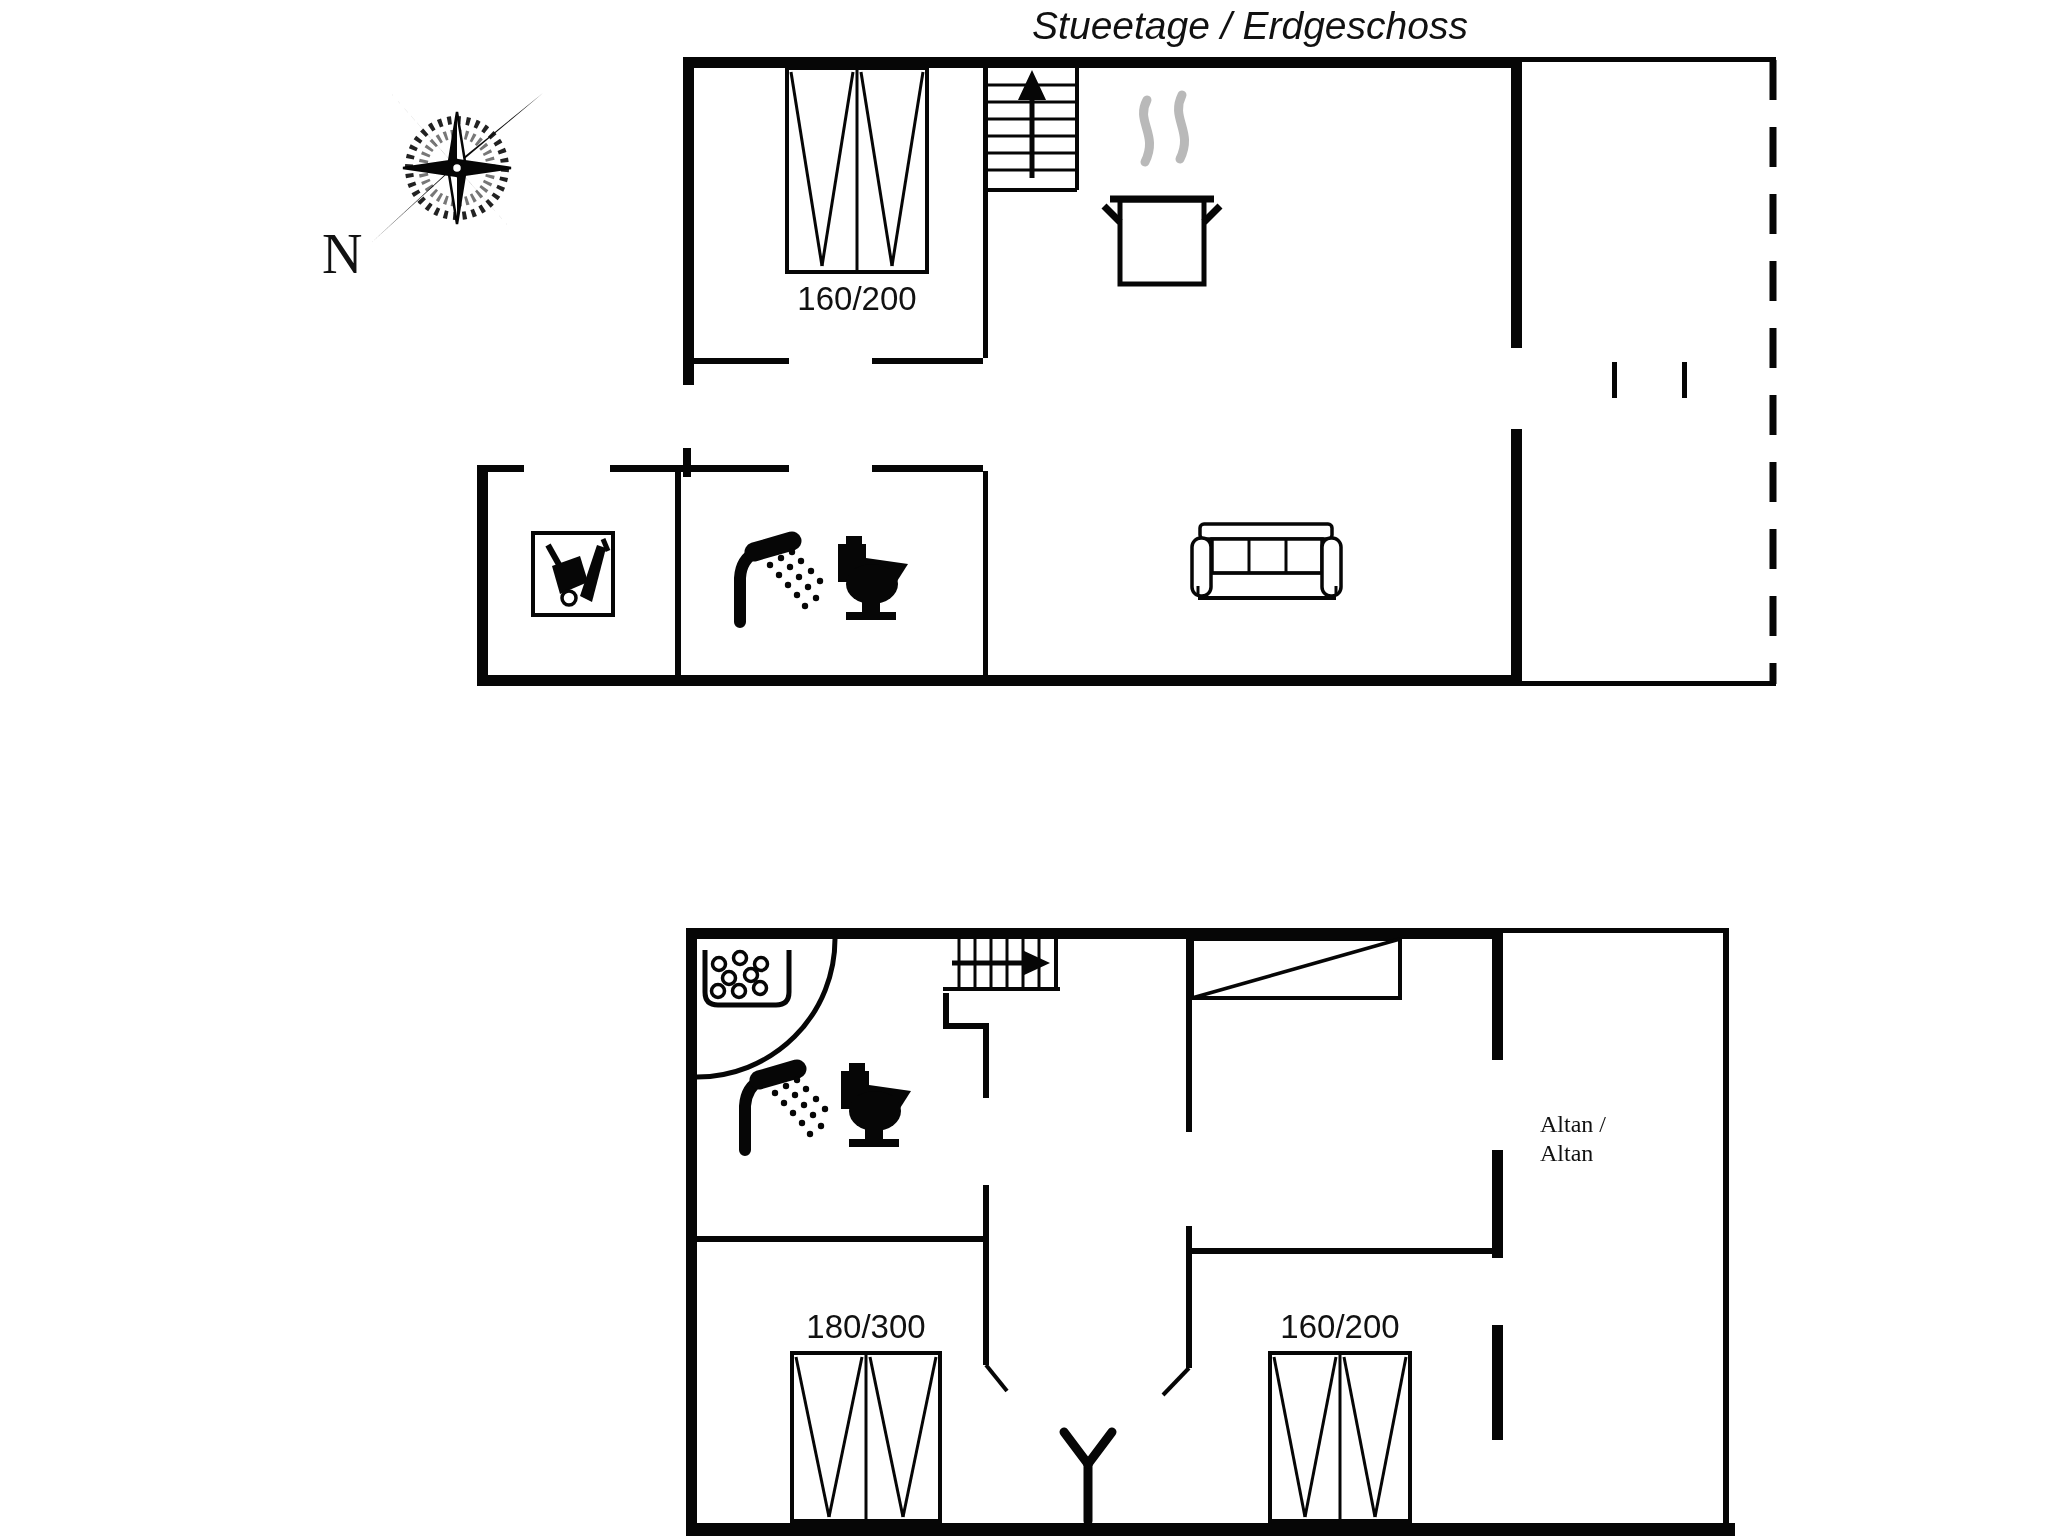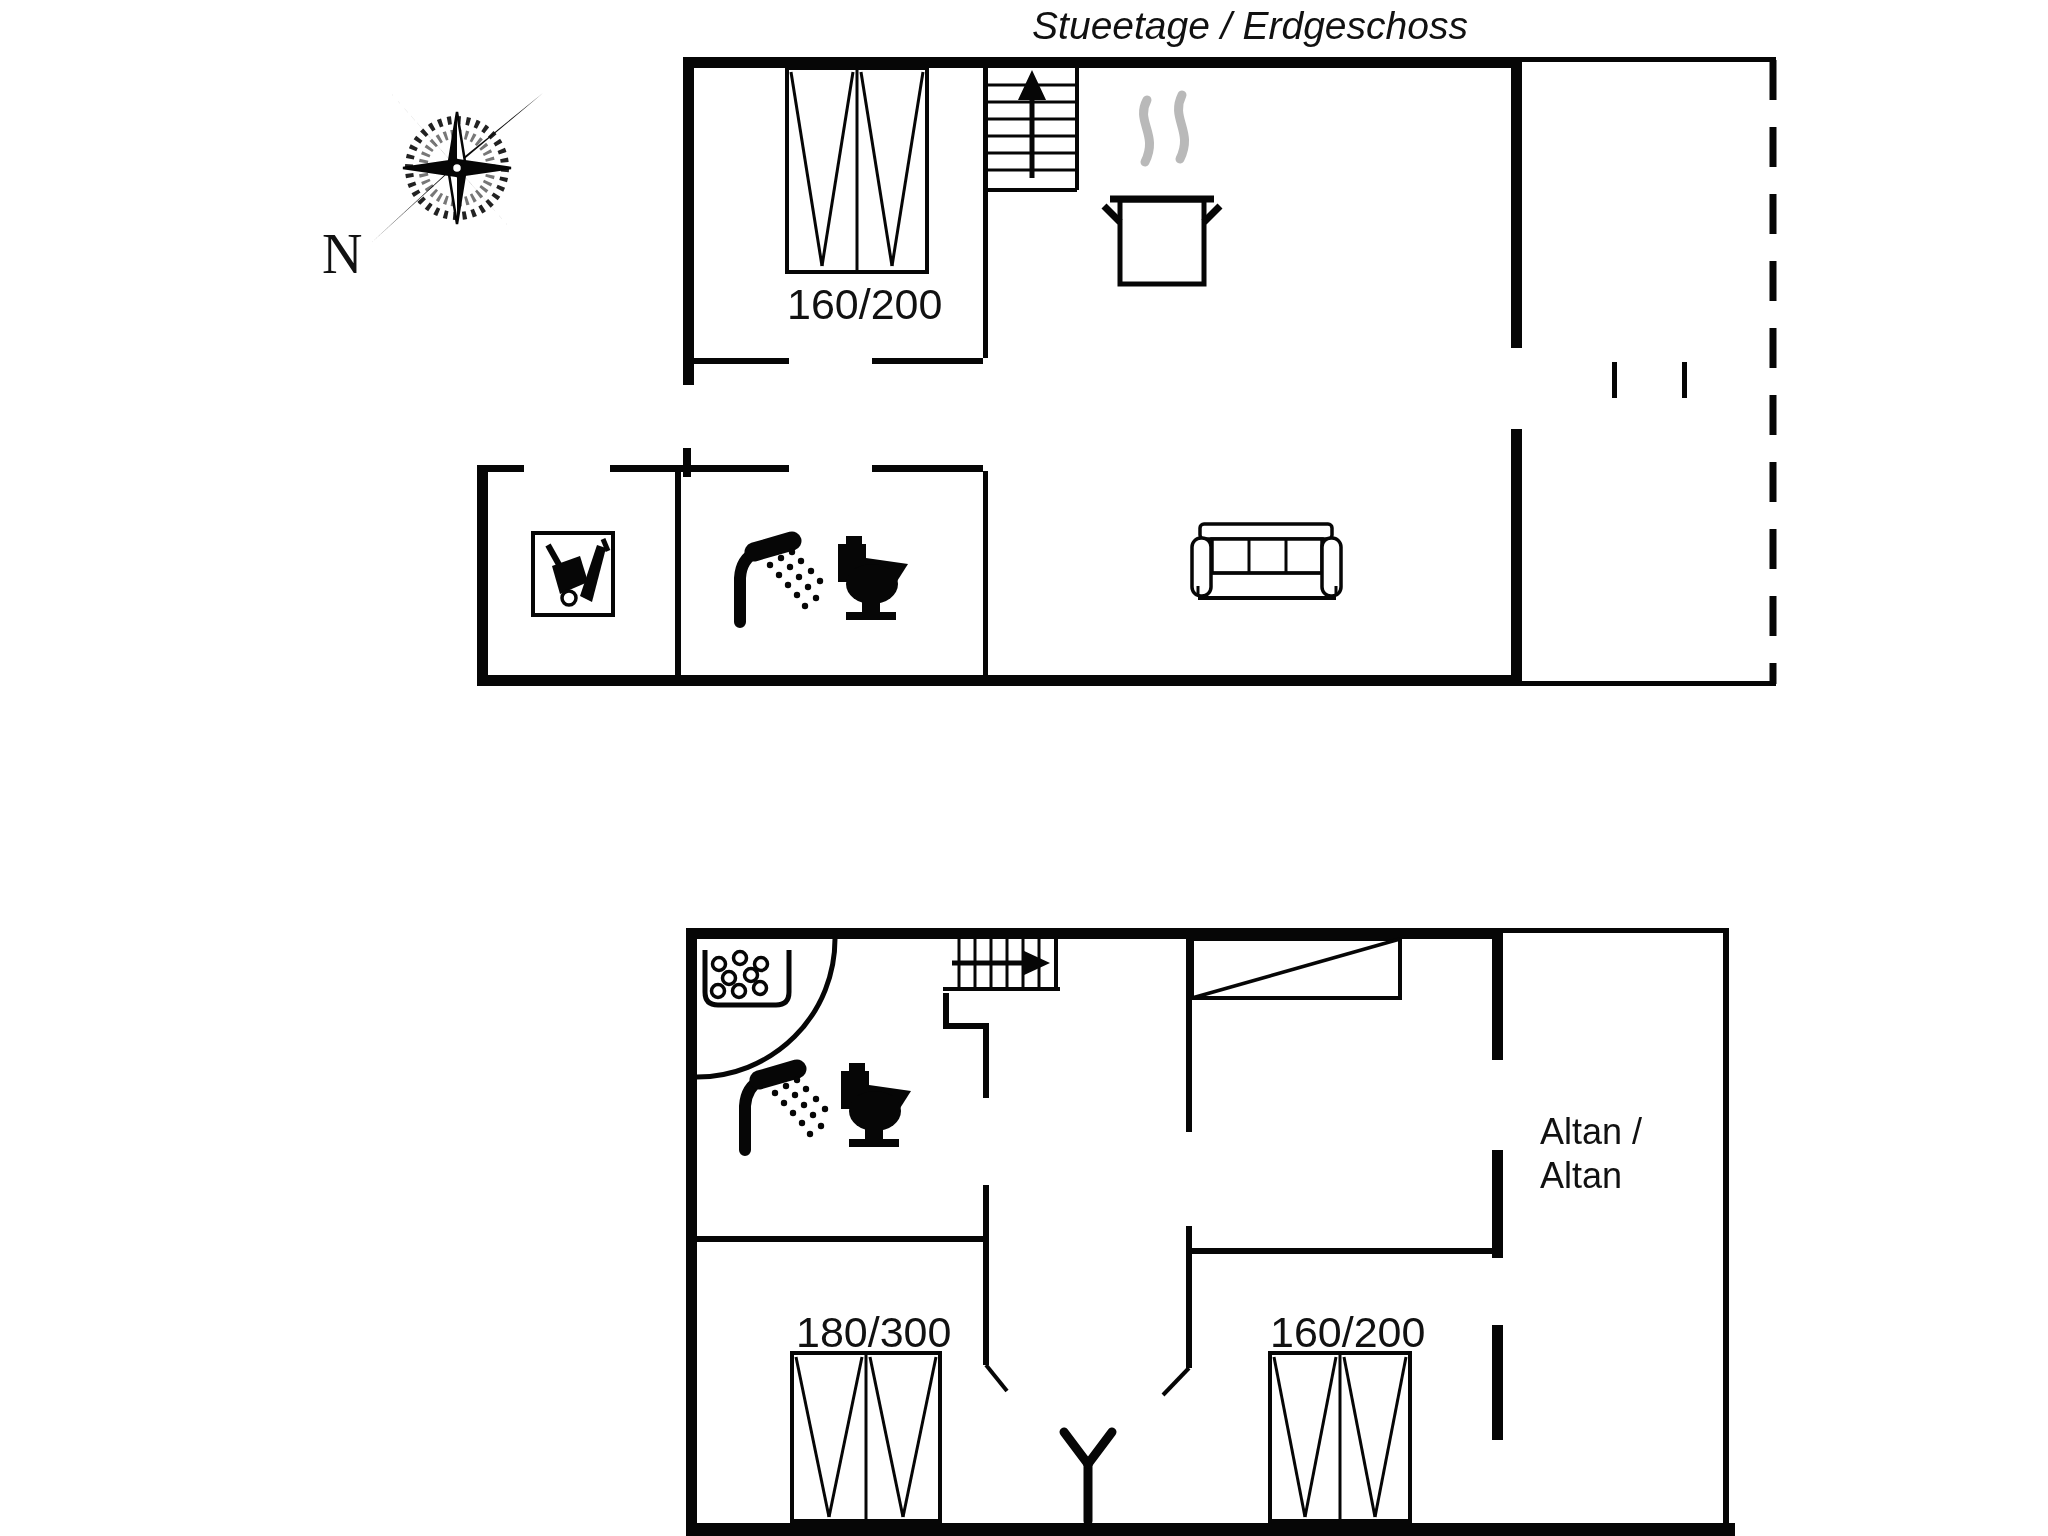--- a/index.html
+++ b/index.html
@@ -1,22 +1,22 @@
 <!DOCTYPE html>
 <html><head>
 <meta charset="utf-8">
 <style>
   html,body{margin:0;padding:0;background:#fff;}
   .canvas{position:relative;width:2048px;height:1536px;background:#fff;overflow:hidden;
           font-family:"Liberation Sans", sans-serif;}
   .plan-svg{position:absolute;left:0;top:0;}
   .lbl{position:absolute;color:#111;white-space:pre;}
   .title{font-size:39px;font-weight:400;text-align:center;width:500px;font-style:italic;}
-  .bedlbl{font-size:43px;width:140px;text-align:center;}
-  .altan{font-size:36px;line-height:1.22;}
+  .bedlbl{font-size:33px;width:140px;text-align:center;}
+  .altan{font-size:24px;line-height:1.22;font-family:Liberation Serif, serif;}
   .north{font-family:"Liberation Serif", serif;font-size:56px;}
   svg .w{fill:#060606;}
   svg .ln{stroke:#060606;fill:none;}
 </style>
 </head>
 <body>
 
 <div class="canvas">
 
 <svg class="plan-svg" width="2048" height="1536" viewBox="0 0 2048 1536">

